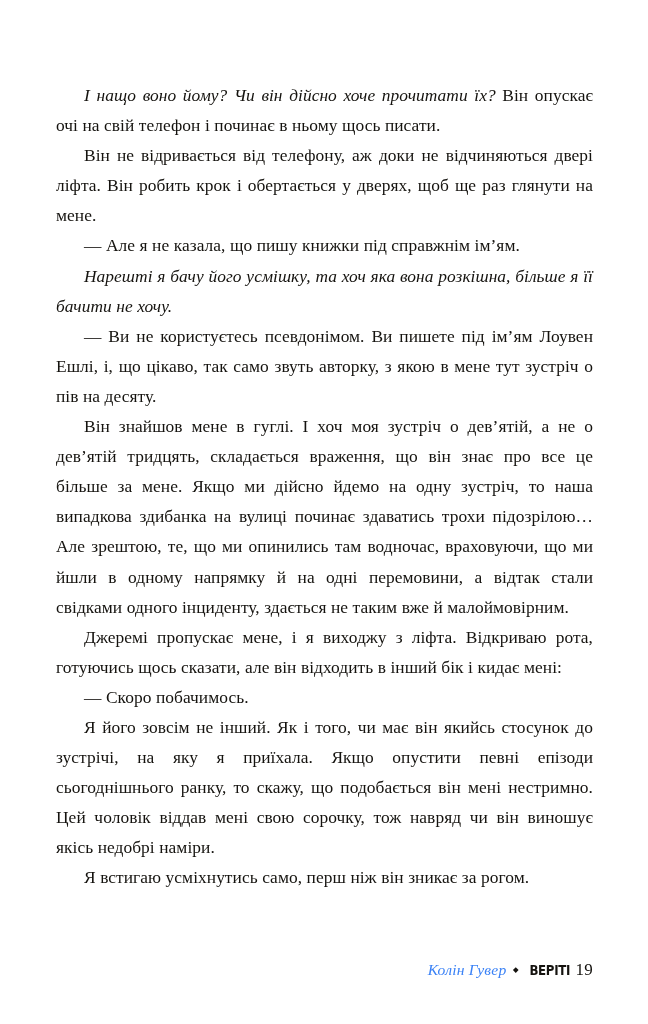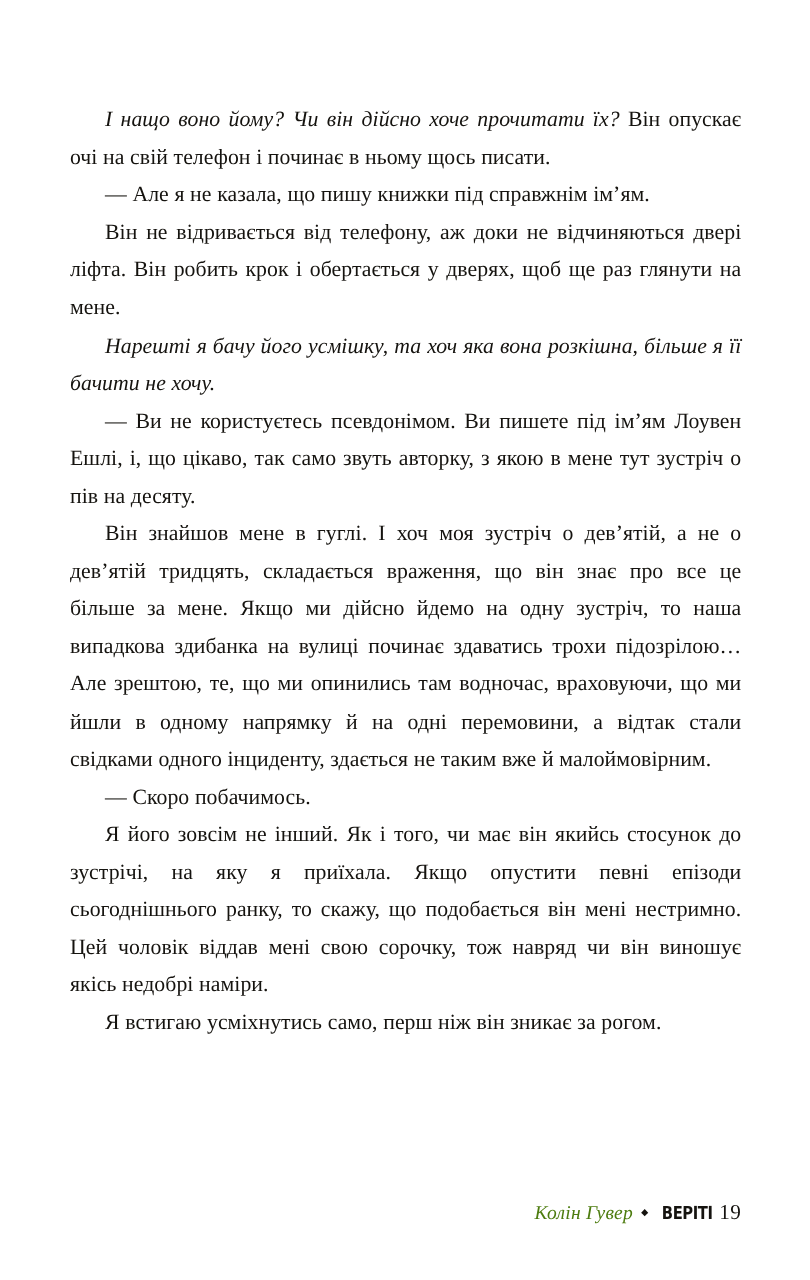--- a/index.html
+++ b/index.html
@@ -64,21 +64,21 @@
     display: flex;
     align-items: baseline;
     justify-content: flex-end;
     gap: 0;
   }
 
   .footer-author {
     font-style: italic;
     font-size: 15.6px;
     letter-spacing: 0.2px;
-    color: #4d7c0f;
+    color: #3b82f6;
     white-space: nowrap;
   }
 
   .footer-sep {
     display: inline-block;
     width: 3.5px;
     height: 3.5px;
     background: #15130f;
     transform: rotate(45deg);
     margin: 0 7px 0 8px;
@@ -109,30 +109,31 @@
 </style>
 </head>
 <body>
 
 <div class="page">
 
   <div class="text-block">
 
     <p class="para"><em>І нащо воно йому? Чи він дійсно хоче прочитати їх?</em><span> Він опускає очі на свій телефон і починає в ньому щось писати.</span></p>
 
+    <p class="para">Він не відривається від телефону, аж доки не відчиняються двері ліфта. Він робить крок і обертається у дверях, щоб ще раз глянути на мене.</p>
+
     <p class="para dialogue">— Але я не казала, що пишу книжки під справжнім ім’ям.</p>
-
-    <p class="para">Він не відривається від телефону, аж доки не відчиняються двері ліфта. Він робить крок і обертається у дверях, щоб ще раз глянути на мене.</p>
 
     <p class="para italic">Нарешті я бачу його усмішку, та хоч яка вона розкішна, більше я її бачити не хочу.</p>
 
     <p class="para dialogue">— Ви не користуєтесь псевдонімом. Ви пишете під ім’ям Лоувен Ешлі, і, що цікаво, так само звуть авторку, з якою в мене тут зустріч о пів на десяту.</p>
 
     <p class="para">Він знайшов мене в гуглі. І хоч моя зустріч о дев’ятій, а не о дев’ятій тридцять, складається враження, що він знає про все це більше за мене. Якщо ми дійсно йдемо на одну зустріч, то наша випадкова здибанка на вулиці починає здаватись трохи підозрілою… Але зрештою, те, що ми опинились там водночас, враховуючи, що ми йшли в одному напрямку й на одні перемовини, а відтак стали свідками одного інциденту, здається не таким вже й малоймовірним.</p>
 
+    <p class="para">Джеремі пропускає мене, і я виходжу з ліфта. Відкриваю рота, готуючись щось сказати, але він відходить в інший бік і кидає мені:</p>
 
     <p class="para dialogue">— Скоро побачимось.</p>
 
     <p class="para">Я його зовсім не інший. Як і того, чи має він якийсь стосунок до зустрічі, на яку я приїхала. Якщо опустити певні епізоди сьогоднішнього ранку, то скажу, що подобається він мені нестримно. Цей чоловік віддав мені свою сорочку, тож навряд чи він виношує якісь недобрі наміри.</p>
 
     <p class="para">Я встигаю усміхнутись само, перш ніж він зникає за рогом.</p>
 
 
   </div>
 

